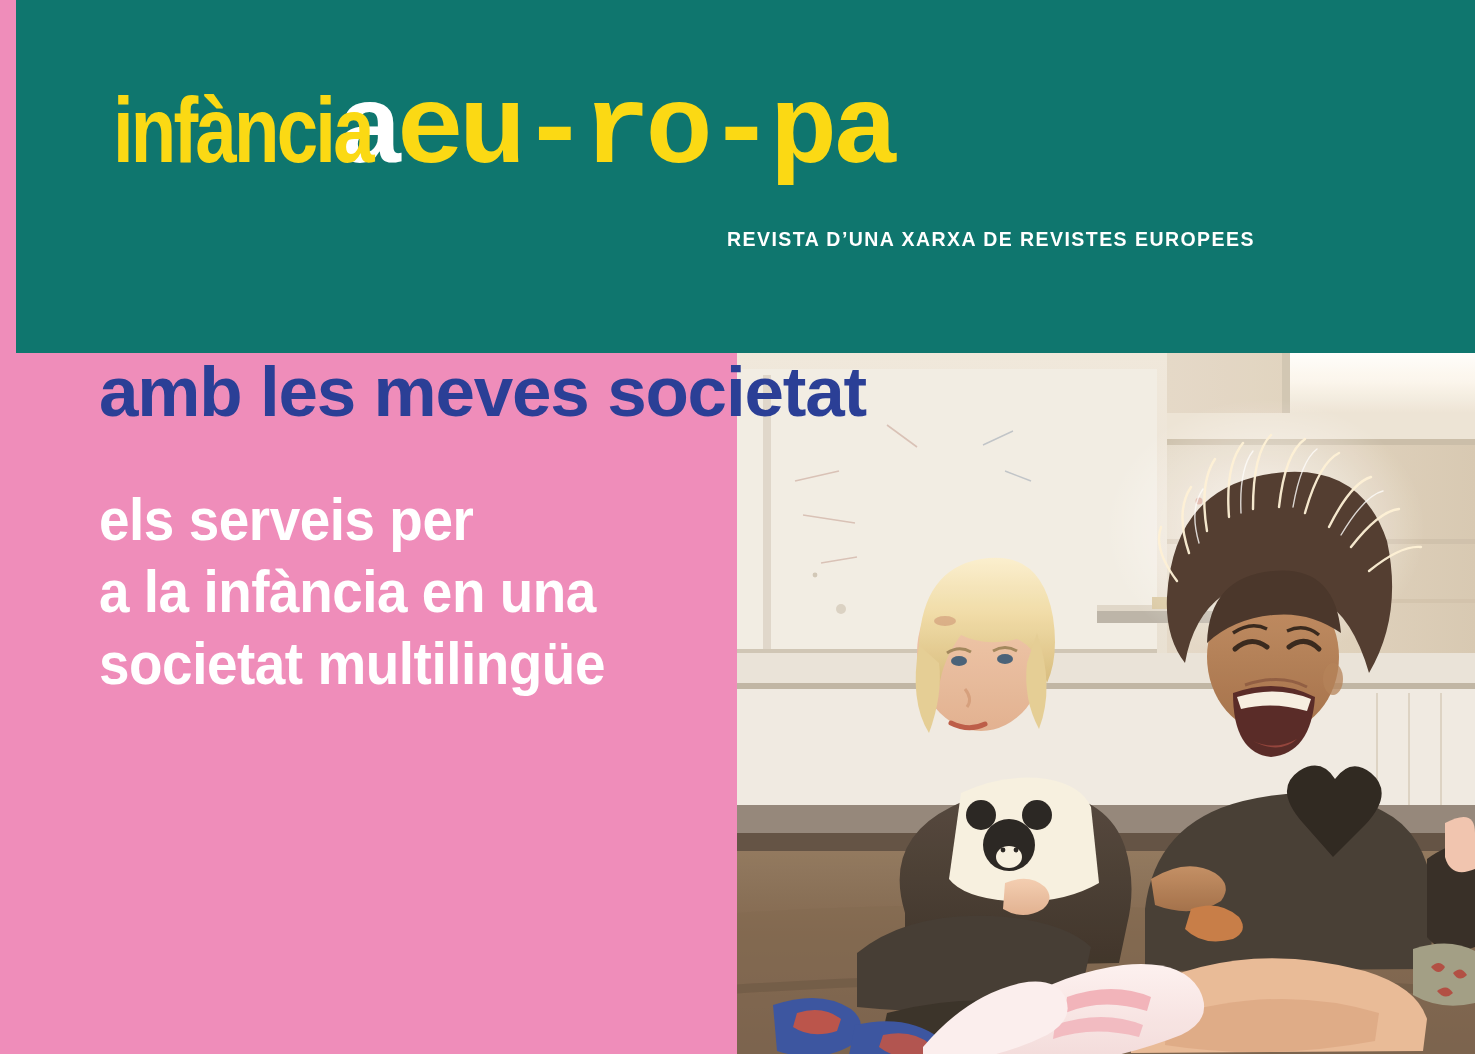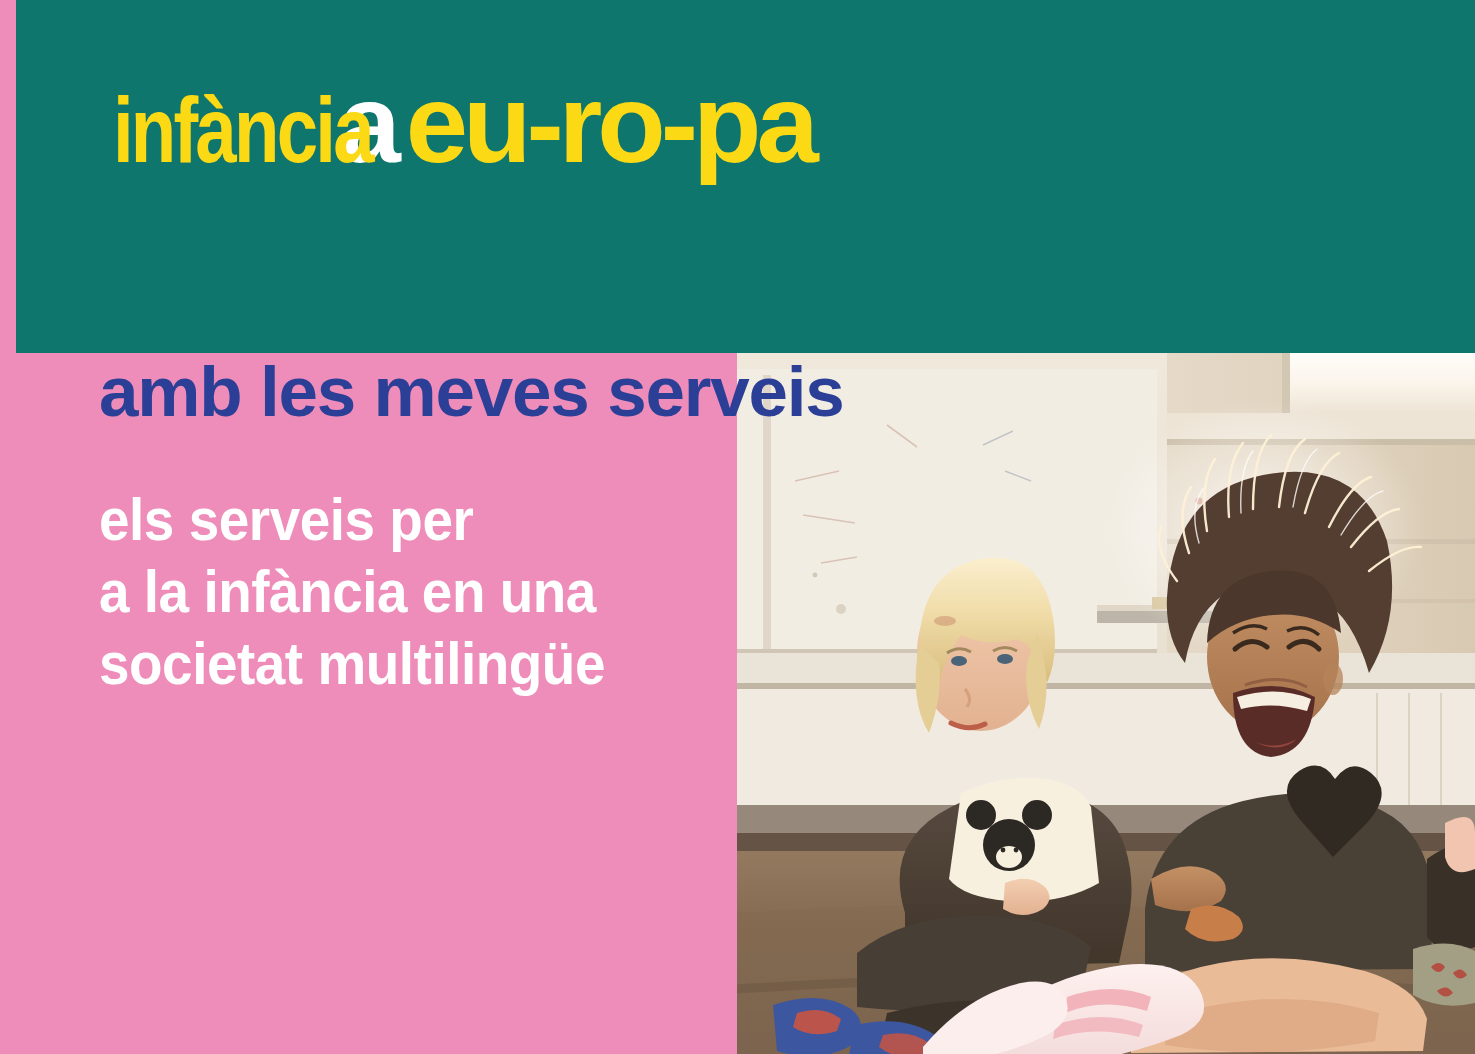--- a/index.html
+++ b/index.html
@@ -57,28 +57,28 @@
     font-weight: bold;
     font-size: 112px;
     line-height: 1;
     letter-spacing: -5px;
     color: #ffffff;
     display: inline-block;
     margin-left: -98px;
   }
 
   .logo-europa {
-    font-family: Liberation Sans, sans-serif;
+    font-family: Liberation Mono, monospace;
     font-weight: bold;
     font-size: 112px;
     line-height: 1;
     letter-spacing: -5px;
     color: #fbd914;
     display: inline-block;
-    margin-left: 10px;
+    margin-left: 1px;
   }
 
   .issue-number {
     position: absolute;
     left: 1116px;
     top: 70px;
     font-family: "Liberation Sans", sans-serif;
     font-weight: bold;
     font-size: 104px;
     line-height: 1.18;
@@ -169,20 +169,21 @@
 
   <div class="masthead">
 
     <div class="logo-row">
       <span class="logo-infancia">infància</span>
       <span class="logo-a">a</span>
       <span class="logo-europa">eu-ro-pa</span>
     </div>
 
 
+    <div class="strapline">REVISTA D’UNA XARXA DE REVISTES EUROPEES</div>
   </div>
 
   <div class="pink-panel"></div>
 
   <div class="photo">
     <svg class="photo-canvas" viewBox="0 0 738 701" preserveAspectRatio="xMidYMid slice">
       <defs>
         <linearGradient id="wallTop" x1="0" y1="0" x2="0" y2="1">
           <stop offset="0%" stop-color="#efe9dd"></stop>
           <stop offset="55%" stop-color="#e6ded0"></stop>
@@ -383,21 +384,21 @@
           <path d="M694 614 q8 -8 14 0 q-6 10 -14 0 Z"></path>
           <path d="M716 620 q8 -8 14 2 q-8 8 -14 -2 Z"></path>
           <path d="M700 638 q10 -8 16 2 q-8 8 -16 -2 Z"></path>
         </g>
 
         <rect x="0" y="0" width="738" height="701" fill="#ffe9c8" opacity="0.07"></rect>
       </g>
     </svg>
   </div>
 
-  <div class="headline">amb les meves serveis</div>
+  <div class="headline">amb les meves societat</div>
 
   <div class="subhead">
     <div class="subhead-line">els serveis per</div>
     <div class="subhead-line">a la infància en una</div>
     <div class="subhead-line">societat multilingüe</div>
   </div>
 
 </div>
 
 </body></html>

